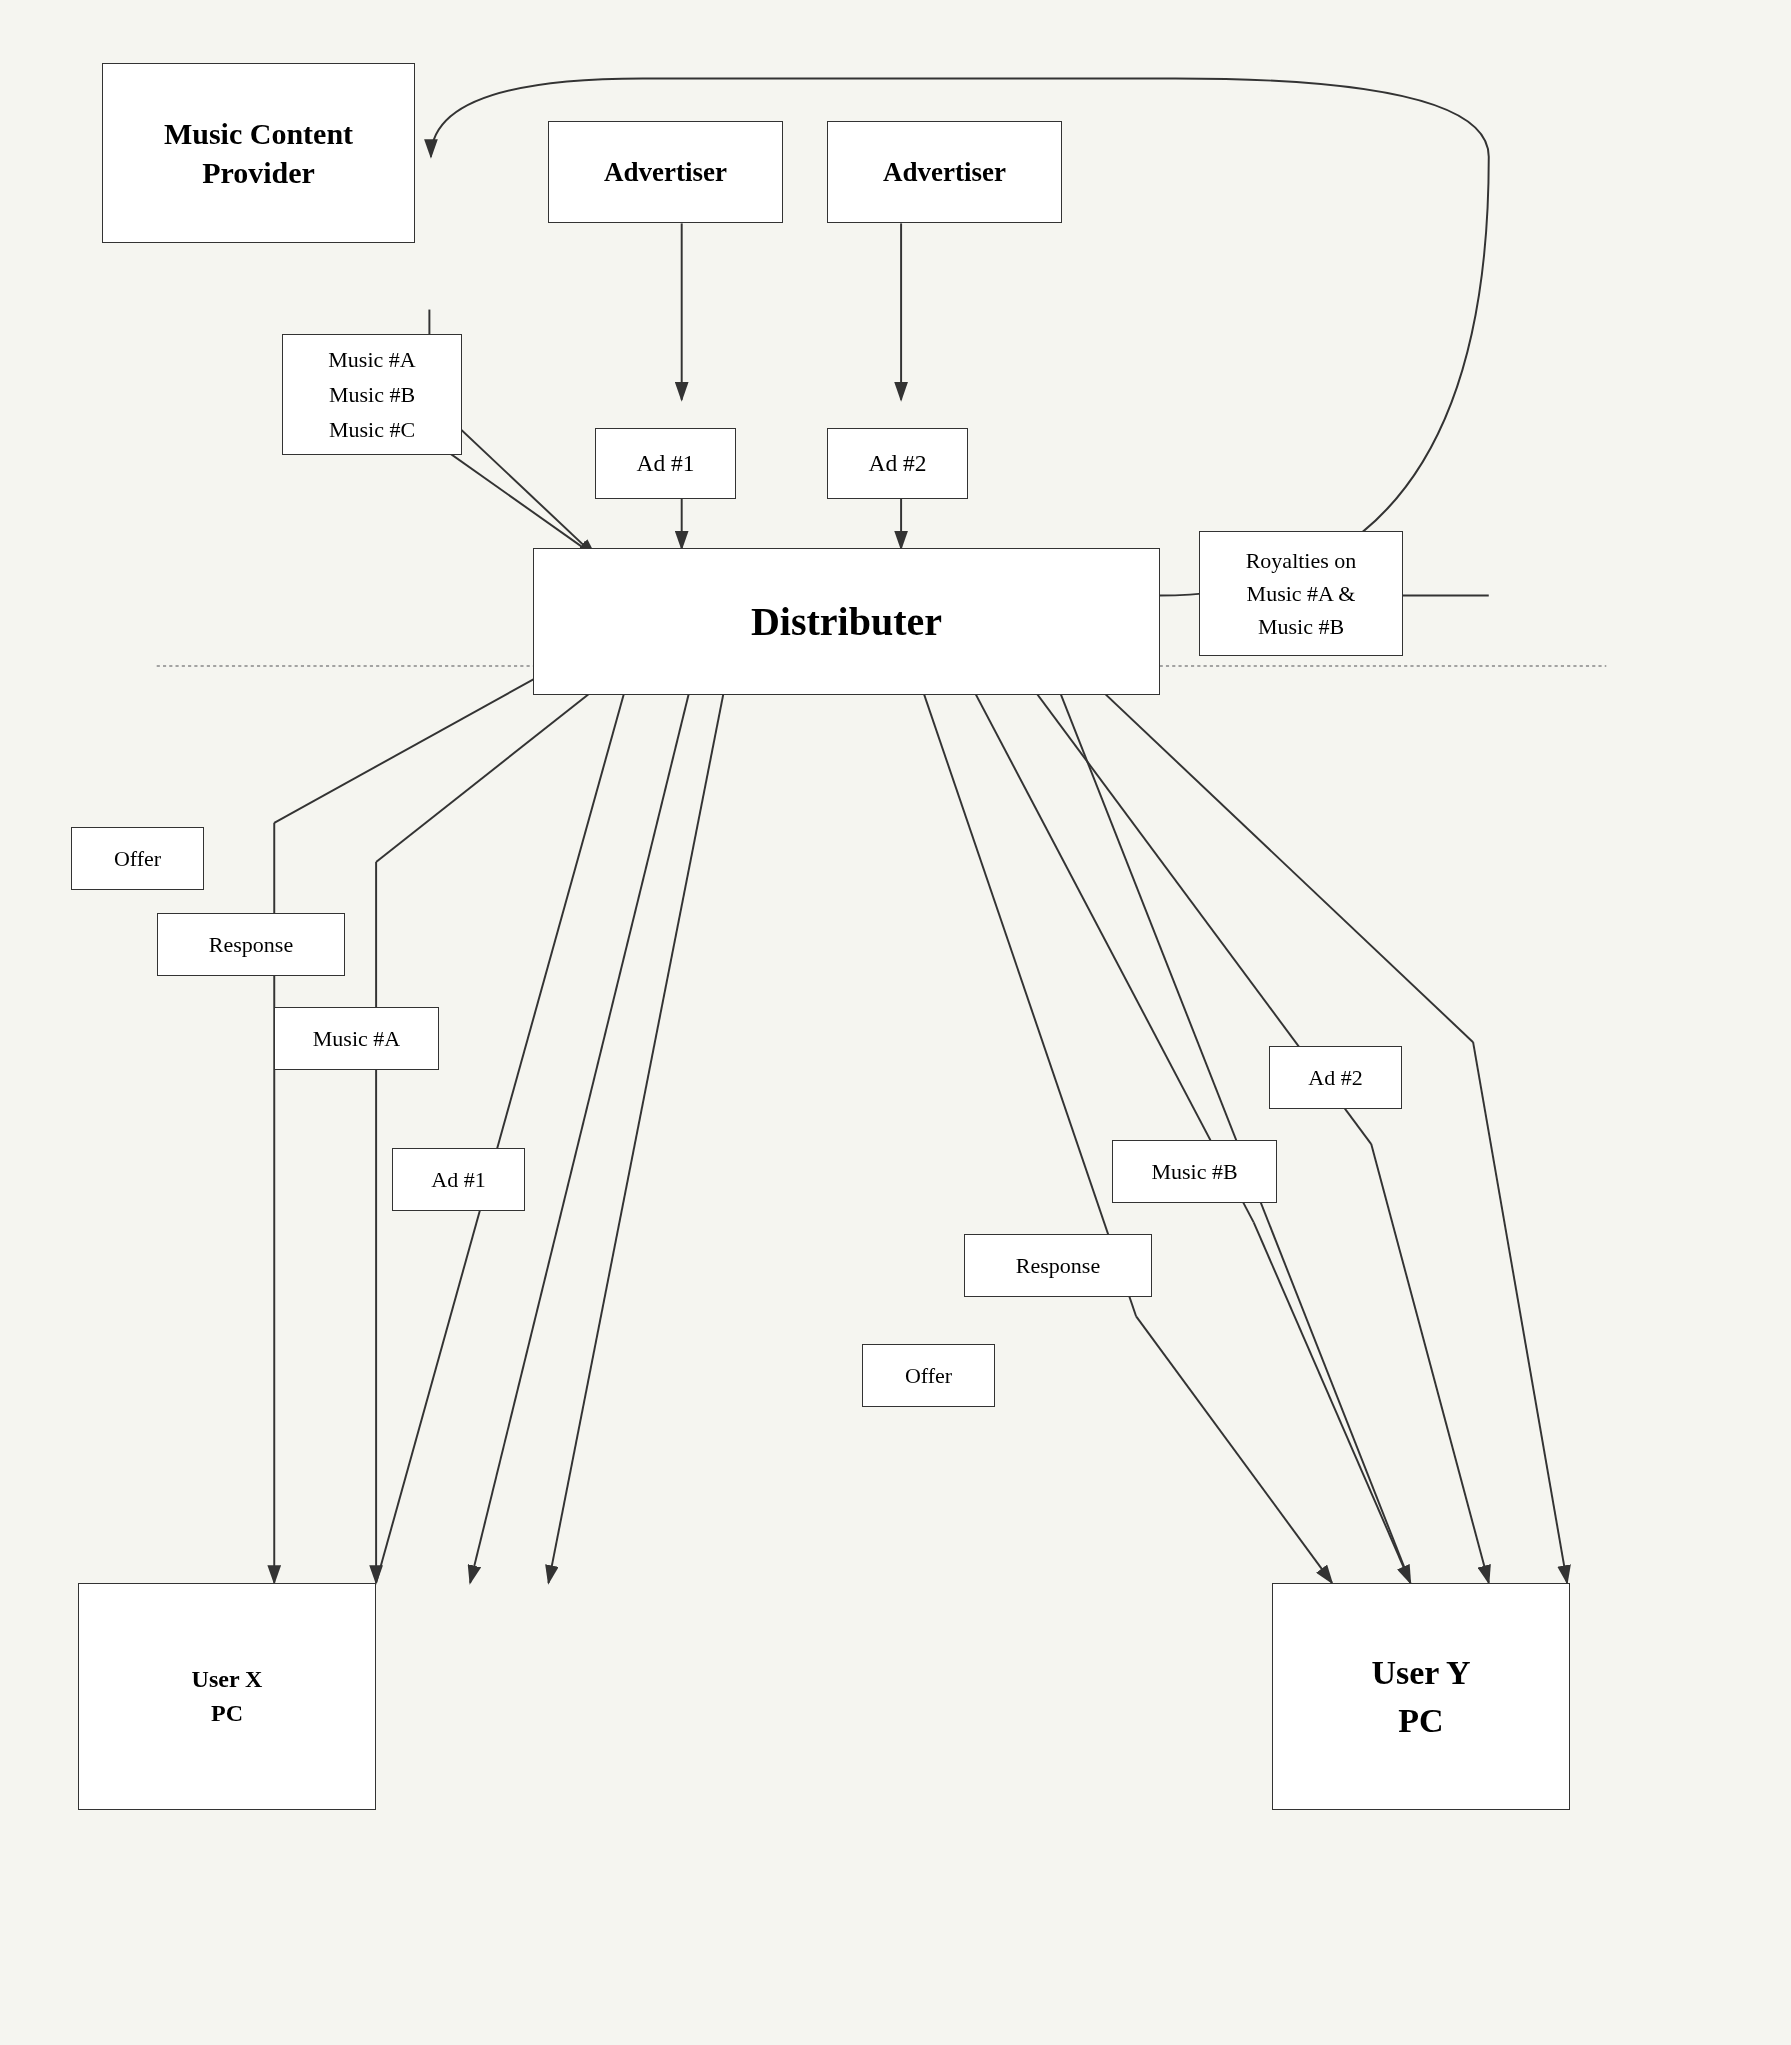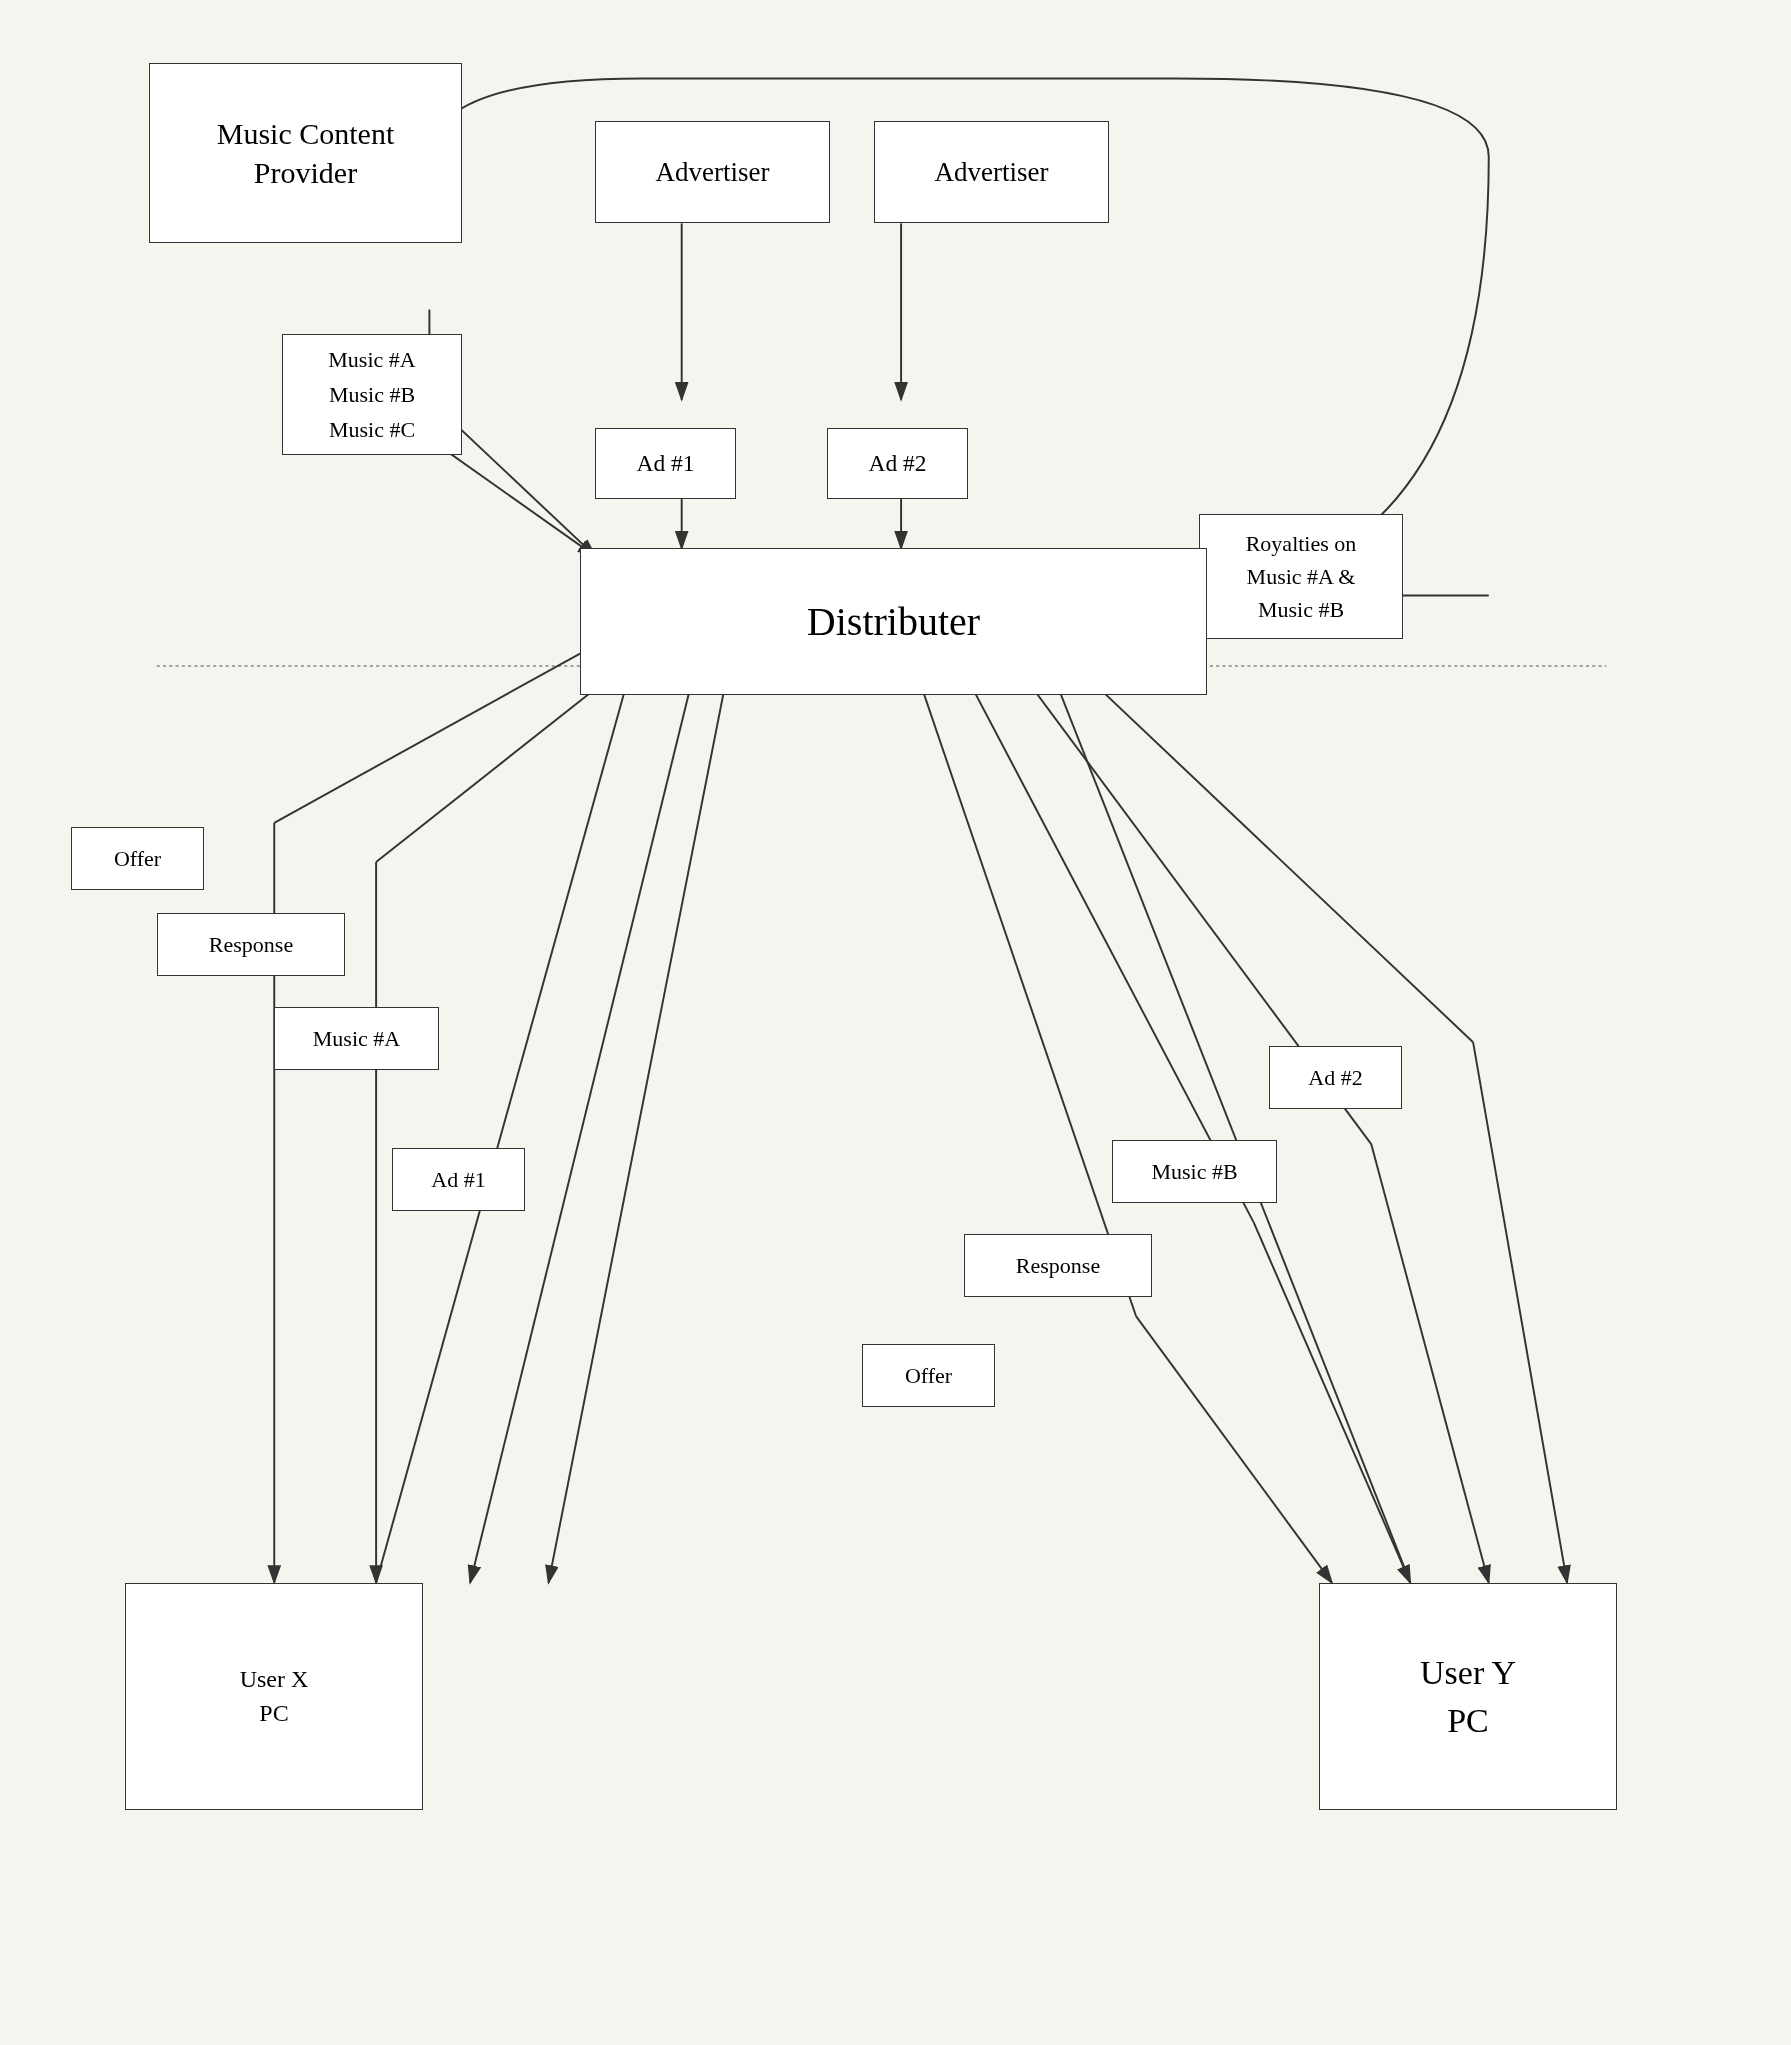--- a/index.html
+++ b/index.html
@@ -21,23 +21,22 @@
       position: absolute;
       background: white;
       border: 1.6px solid #333;
       display: flex;
       align-items: center;
       justify-content: center;
       text-align: center;
       font-family: 'Times New Roman', Times, serif;
     }
     .box-bold {
-      font-weight: normal;
+      font-weight: bold;
       font-size: 28px;
-      margin-left: 47px;
     }
     .box-normal {
       font-size: 22px;
       font-weight: normal;
       margin-top: 28px;
     }
     svg.arrows {
       position: absolute;
       top: 0; left: 0;
       width: 1792px;
@@ -115,21 +114,21 @@
   </div>
 
   <div class="box box-bold" style="left:827px; top:121px; width:235px; height:102px; font-size:27px;">
     <span>Advertiser</span>
   </div>
 
   <div class="box box-normal" style="left:282px; top:306px; width:180px; height:121px; font-size:22px; line-height:1.6;">
     <span>Music #A<br>Music #B<br>Music #C</span>
   </div>
 
-  <div class="box box-normal" style="left:1199px; top:486px; width:204px; height:125px; font-size:22px; line-height:1.5;">
+  <div class="box box-normal" style="left:1199px; top:503px; width:204px; height:125px; font-size:22px; line-height:1.5;">
     <span>Royalties on<br>Music #A &amp;<br>Music #B</span>
   </div>
 
   <div class="box box-normal" style="left:595px; top:400px; width:141px; height:71px; font-size:23.5px;">
     <span>Ad #1</span>
   </div>
 
   <div class="box box-normal" style="left:827px; top:400px; width:141px; height:71px; font-size:23.5px;">
     <span>Ad #2</span>
   </div>

